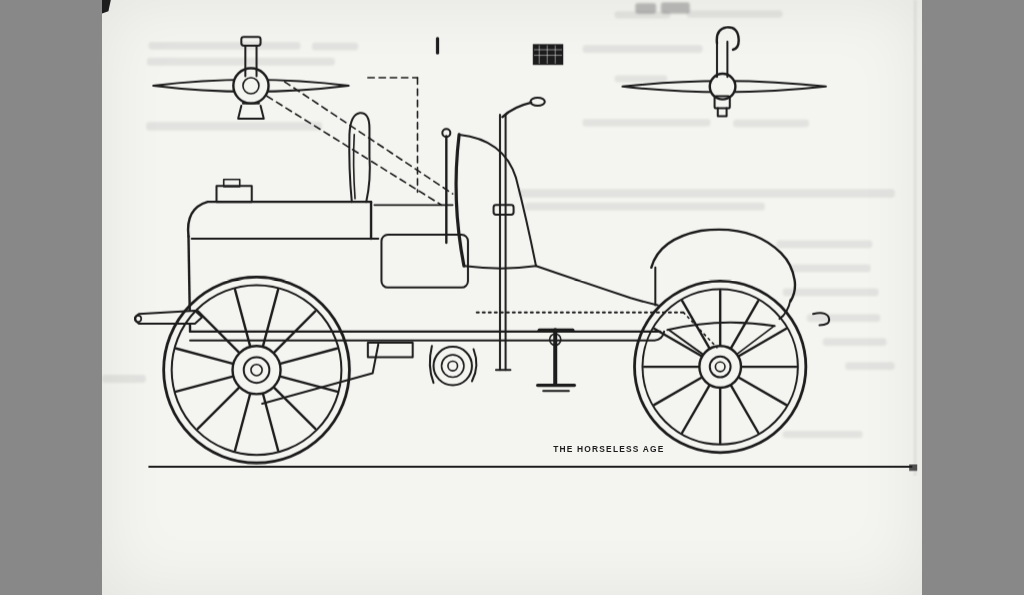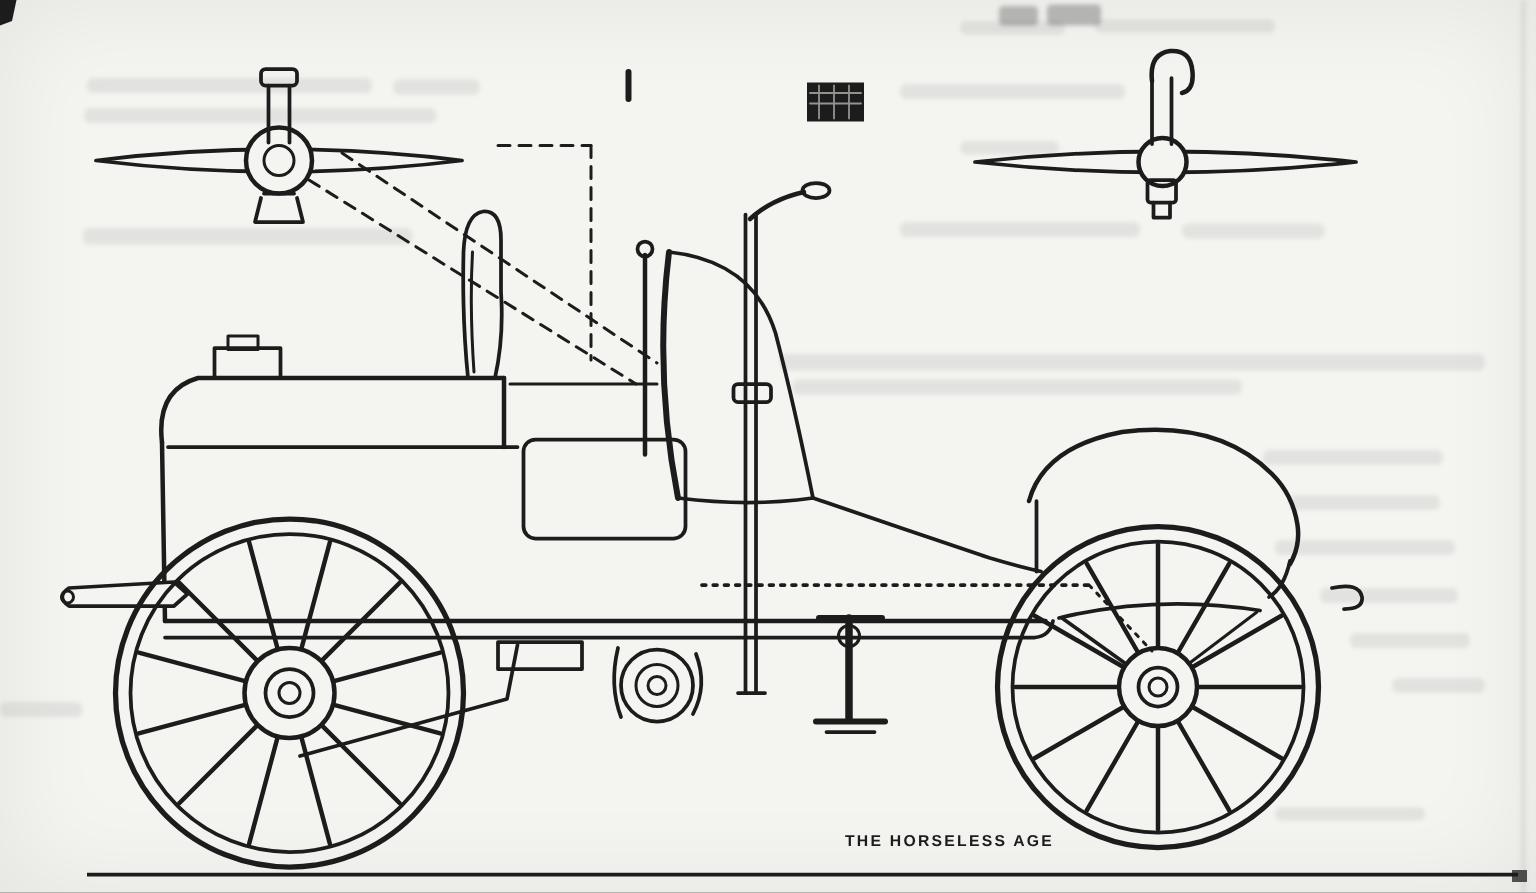--- a/index.html
+++ b/index.html
@@ -1,18 +1,18 @@
 <!DOCTYPE html>
 <html><head>
 <meta charset="utf-8">
 <style>
   html,body{margin:0;padding:0;background:#888;}
   #scene{
     position:relative;
-    width:1024px;height:595px;
+    width:820px;height:595px;
     margin:0 auto;
     background:var(--paper,#f4f4f1);
     box-shadow:inset 0 0 70px rgba(0,0,0,0.07);
     overflow:hidden;
     font-family:"Liberation Sans",sans-serif;
   }
   svg{position:absolute;inset:0;display:block;}
   
   .s path,.s circle,.s rect,.s ellipse,.s line{
     stroke:var(--ink,#1c1c1c);

